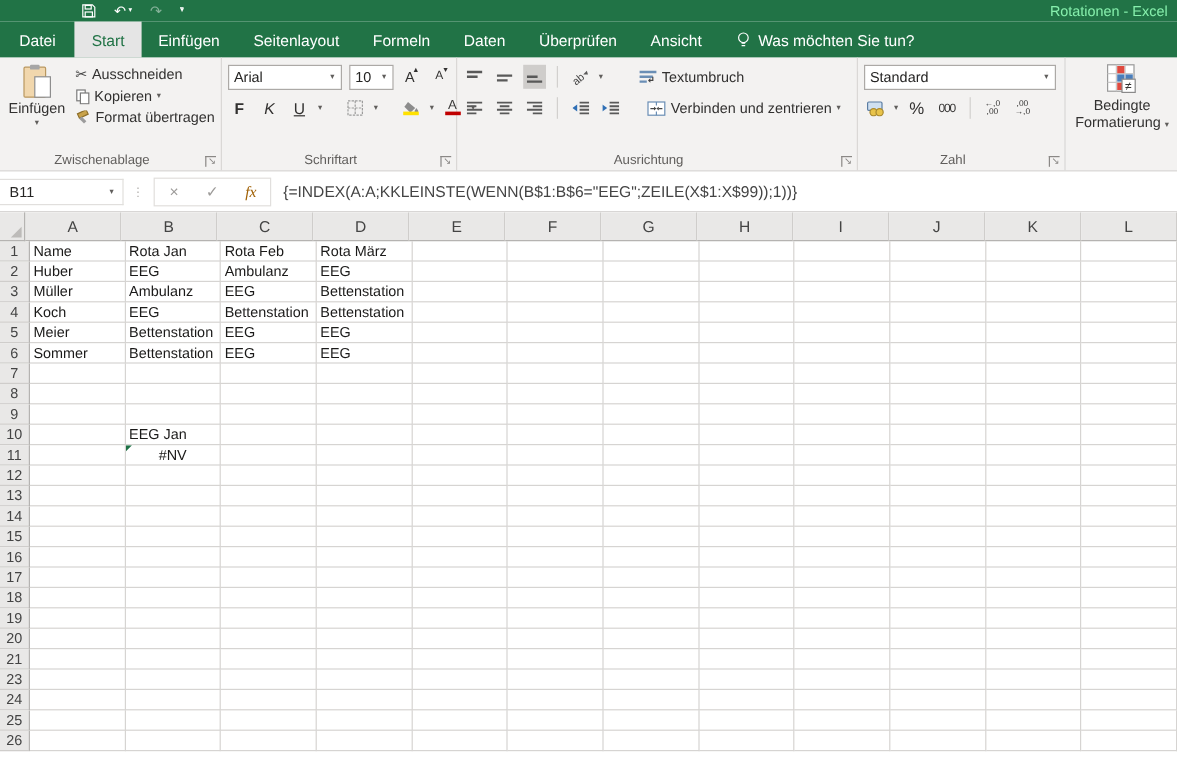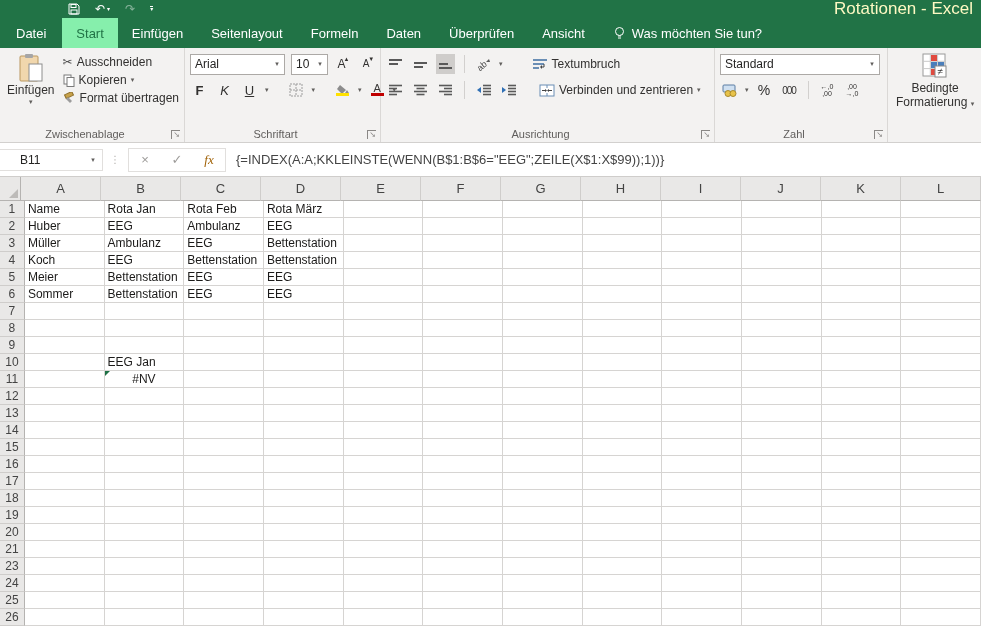--- a/index.html
+++ b/index.html
@@ -4,26 +4,26 @@
 <style>
   * { box-sizing: border-box; margin: 0; padding: 0; }
   html,body { width:981px; height:637px; overflow:hidden; background:#fff;
     font-family:"Liberation Sans", sans-serif; }
   
   .titlebar { height:18px; background:#217346; display:flex; align-items:center; color:#fff; }
   .qat { display:flex; align-items:center; gap:15px; margin-left:68px; }
   .qat .qbtn { display:flex; align-items:center; color:#fff; font-size:12px; line-height:1; cursor:default; }
   .qbtn.dim { opacity:.45; }
   .qbtn .mini-arrow { font-size:6px; margin-left:2px; }
-  .title { margin-left:auto; margin-right:8px; font-size:17px; color:#fef9c3; }
+  .title { margin-left:auto; margin-right:8px; font-size:12px; color:#86efac; }
   
   .tabrow { height:30px; background:#217346; display:flex; align-items:stretch; }
   .tab { color:#fff; font-size:13px; padding:0 14px; display:flex; align-items:center; cursor:default; }
   .tab.file { padding:0 16px; }
-  .tab.active { background:#86efac; color:#217346; }
+  .tab.active { background:#e5e5e5; color:#217346; }
   .tellme { display:flex; align-items:center; color:#fff; font-size:13px; margin-left:14px; gap:6px; }
   
   .ribbon { height:95px; background:#f3f2f1; border-bottom:1px solid #d2d0ce; display:flex; }
   .rgroup { position:relative; border-right:1px solid #dad8d6; padding:3px 2px 16px 2px; flex:0 0 auto; }
   .glabel { position:absolute; bottom:2px; left:0; right:14px; text-align:center; font-size:11px; color:#605e5c; }
   .lnch { position:absolute; bottom:3px; right:4px; width:9px; height:9px;
     border-top:1px solid #8a8886; border-left:1px solid #8a8886; font-size:8px;
     color:#8a8886; line-height:8px; text-align:right; cursor:default; }
   .rbtn { display:flex; align-items:center; gap:4px; font-size:12px; color:#323130;
     padding:1px 3px; border-radius:2px; cursor:default; white-space:nowrap; }
@@ -54,21 +54,21 @@
   .dec-ic { display:flex; flex-direction:column; align-items:center; font-size:7px; line-height:7px; color:#323130; padding:0 2px; }
   .thou { font-size:10px; letter-spacing:-1px; }
   .pct { font-size:14px; }
   
   .g-styles { flex:1 1 auto; border-right:none; display:flex; overflow:hidden; }
   .big-btn { display:flex; flex-direction:column; align-items:center; font-size:12px; color:#323130;
     line-height:14px; padding:2px 6px 0 6px; text-align:center; white-space:nowrap; }
   .big-btn .arrow { margin-top:1px; }
   
   .fbar { height:34px; background:#fff; border-bottom:1px solid #cfcdcb; display:flex; align-items:center; padding:4px 0; }
-  .namebox { width:103px; height:22px; border:1px solid #e1dfdd; border-left:none; display:flex; align-items:center; font-size:12px; color:#252423;padding-left:12px; }
+  .namebox { width:103px; height:22px; border:1px solid #e1dfdd; border-left:none; display:flex; align-items:center; font-size:12px; color:#252423; }
   .namebox .nval { flex:1; padding-left:8px; }
   .namebox .carr { width:18px; text-align:center; font-size:7px; color:#605e5c; }
   .fdots { color:#b3b0ad; font-size:10px; letter-spacing:1px; padding:0 7px; }
   .fbtns { display:flex; align-items:center; border:1px solid #e1dfdd; height:24px; }
   .fbtn { width:32px; text-align:center; font-size:13px; color:#9d9b99; cursor:default; }
   .fbtn.fx { font-family:"Liberation Serif", serif; font-style:italic; color:#a16207; }
   .ftext { flex:1; font-size:13px; color:#444; padding-left:10px; white-space:nowrap; overflow:hidden; }
   
   .sheet { position:relative; background:#fff; }
   .headrow { display:flex; height:24px; }

